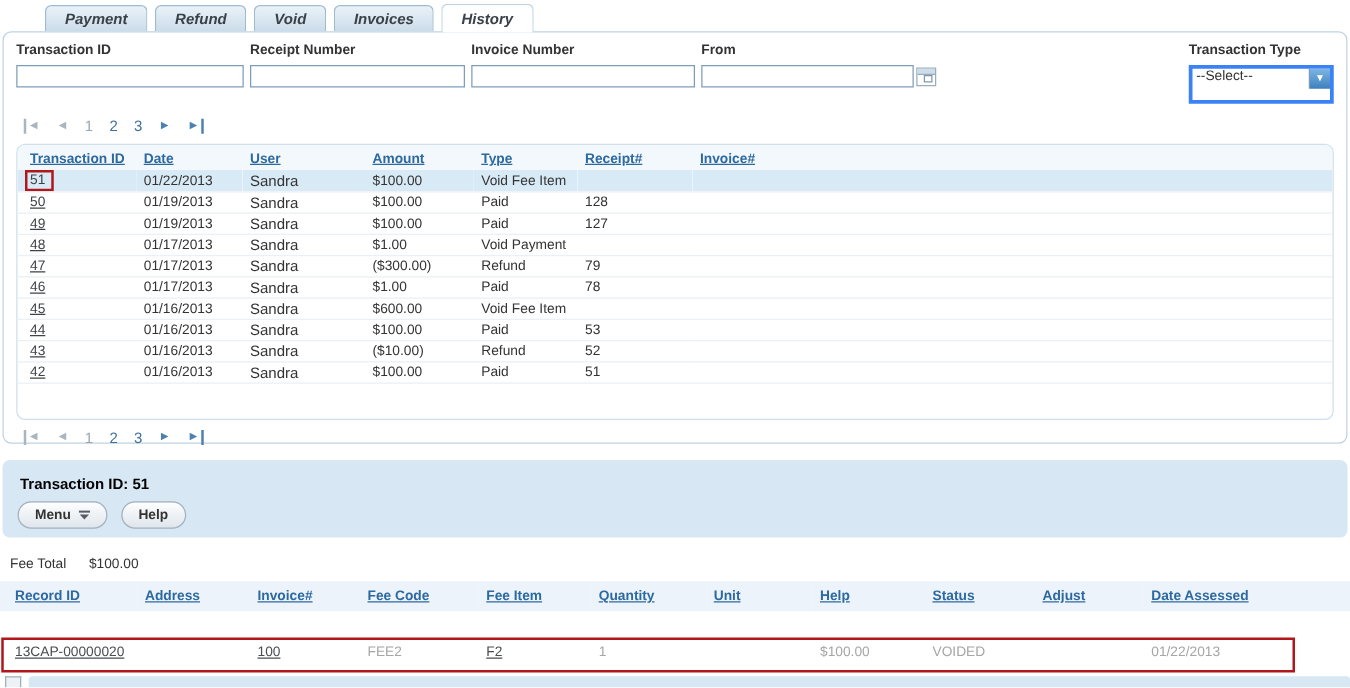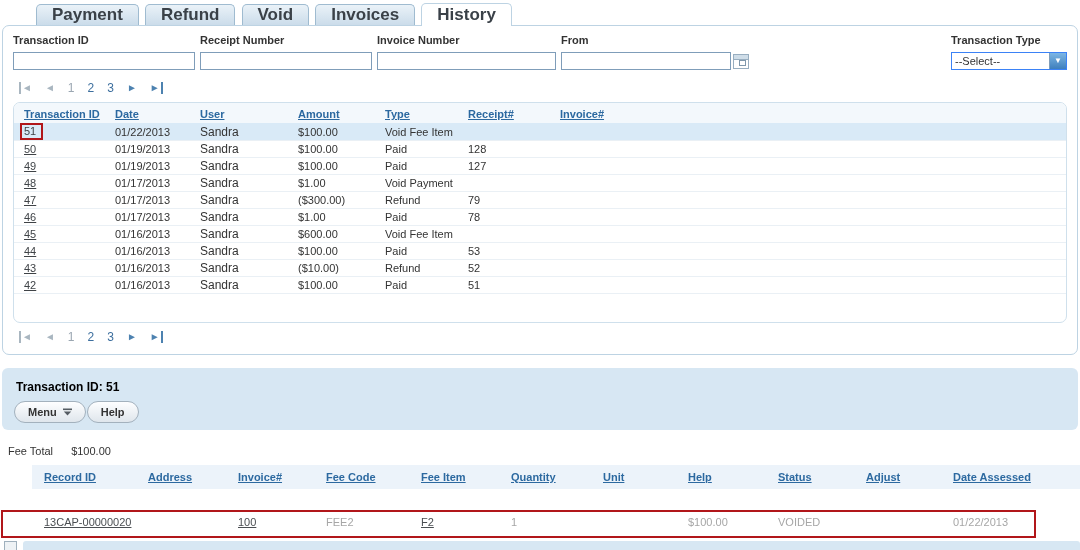--- a/index.html
+++ b/index.html
@@ -5,21 +5,21 @@
   * { margin:0; padding:0; box-sizing:border-box; }
   html,body { width:1080px; height:550px; background:#fff; overflow:hidden;
     font-family:"Liberation Sans", sans-serif; font-size:11px; color:#333; }
   body { position:relative; }
 
   
   .tabbar { padding:3px 0 0 36px; height:25px; position:relative; z-index:3; }
   .tab { display:inline-block; vertical-align:bottom; height:21px; line-height:20px;
     padding:0 15px; margin-right:3px; border:1px solid #9fbbd0; border-bottom:none;
     border-radius:5px 5px 0 0; background:linear-gradient(#eaf2f8,#cbdcea);
-    font-weight:bold; font-size:17px; color:#3a4148; cursor:pointer; }
+    font-weight:bold; font-size:12px; color:#3a4148; cursor:pointer;font-style:italic; }
   .tab.active { background:#fff; border-color:#bdd3e3; height:23px; line-height:22px;
     margin-bottom:-1px; position:relative; z-index:4; }
 
   
   .content-panel { position:relative; z-index:1; margin:0 2px; height:330px;
     border:1px solid #bdd3e3; border-radius:7px; padding:8px 10px 0; background:#fff; }
 
   .filter-row { display:flex; gap:5px; }
   .ff { display:flex; flex-direction:column; }
   .ff .flabel { font-weight:bold; margin-bottom:6px; white-space:nowrap; }
@@ -29,21 +29,21 @@
   .ff-from{width:188px}.ff-to{width:196px}
   .date-wrap{display:flex;align-items:center;}
   .date-wrap .inp{flex:1;}
   .cal { width:16px; height:15px; margin-left:2px; border:1px solid #98aec0;
     background:#fff; position:relative; cursor:pointer; flex:none; }
   .cal::before { content:""; position:absolute; top:0; left:0; right:0; height:4px;
     background:#cfdde8; border-bottom:1px solid #98aec0; }
   .cal::after { content:""; position:absolute; right:2px; bottom:2px; width:5px;
     height:4px; border:1px solid #8098ac; }
   .ff-type { width:116px; margin-left:auto; }
-  .select { display:flex; align-items:center; height:18px; border:1px solid #3b82f6;
+  .select { display:flex; height:31px; border:3px solid #3b82f6;
     background:#fff; cursor:pointer; }
   .select .sel-txt { padding-left:3px; flex:1; white-space:nowrap; overflow:hidden; }
   .select .sel-arrow { width:17px; height:16px; flex:none; text-align:center;
     line-height:16px; font-size:8px; color:#fff; border-left:1px solid #7f9db9;
     background:linear-gradient(#7db6e4,#3e7fbc); }
 
   
   .pager { display:flex; align-items:center; gap:13px; margin:11px 0 0 6px;
     font-size:12px; }
   .pbtn { font-size:10px; color:#4d82b0; cursor:pointer; line-height:12px; }
@@ -70,33 +70,33 @@
   table.main td.user { font-size:12px; }
   .idlink { color:#3f4347; text-decoration:underline; cursor:pointer; }
   tr.selected .idlink { text-decoration:none; }
   .redbox { display:inline-block; border:2px solid #b1161a; padding:0 5px 0 2px;
     margin-left:-4px; line-height:13px; }
 
   
   .detail-panel { margin:13px 2px 0; height:62px; background:#d7e7f3;
     border-radius:6px; padding:12px 12px 0; }
   .detail-title { font-size:12px; font-weight:bold; color:#000000; margin-left:2px; }
-  .btn-row { margin-top:7px; display:flex; gap:1px; }
+  .btn-row { margin-top:7px; display:flex; gap:11px; }
   .btn { height:22px; padding:0 13px; border:1px solid #a3b1bd; border-radius:11px;
     background:linear-gradient(#fdfeff,#dfe6ec); font-weight:bold; font-size:11px;
     color:#333; display:flex; align-items:center; gap:6px; cursor:pointer;
     font-family:"Liberation Sans",sans-serif; }
 
   
   .fee-total { margin:15px 0 0 8px; }
   .fee-total .ft-label { font-weight:normal; }
   .fee-total .ft-value { margin-left:15px; }
 
   
-  .fees-wrap { position:relative; margin-top:8px;padding-left:32px; }
+  .fees-wrap { position:relative; margin-top:8px; }
   table.fees th { background:#ecf3fa; text-align:left; padding:6px;
     font-weight:bold; color:#2c69a0; text-decoration:underline; white-space:nowrap;
     cursor:pointer; }
   table.fees th:first-child { padding-left:12px; }
   table.fees td { padding:0 6px; white-space:nowrap; overflow:hidden; color:#a6a6a6; }
   table.fees td:first-child { padding-left:12px; }
   table.fees tr.spacer td { height:20px; }
   table.fees tr.fee-row td { height:26px; }
   .dlink { color:#4a4e52; text-decoration:underline; cursor:pointer; }
   .red-overlay { position:absolute; left:1px; top:45px; width:1035px; height:28px;

